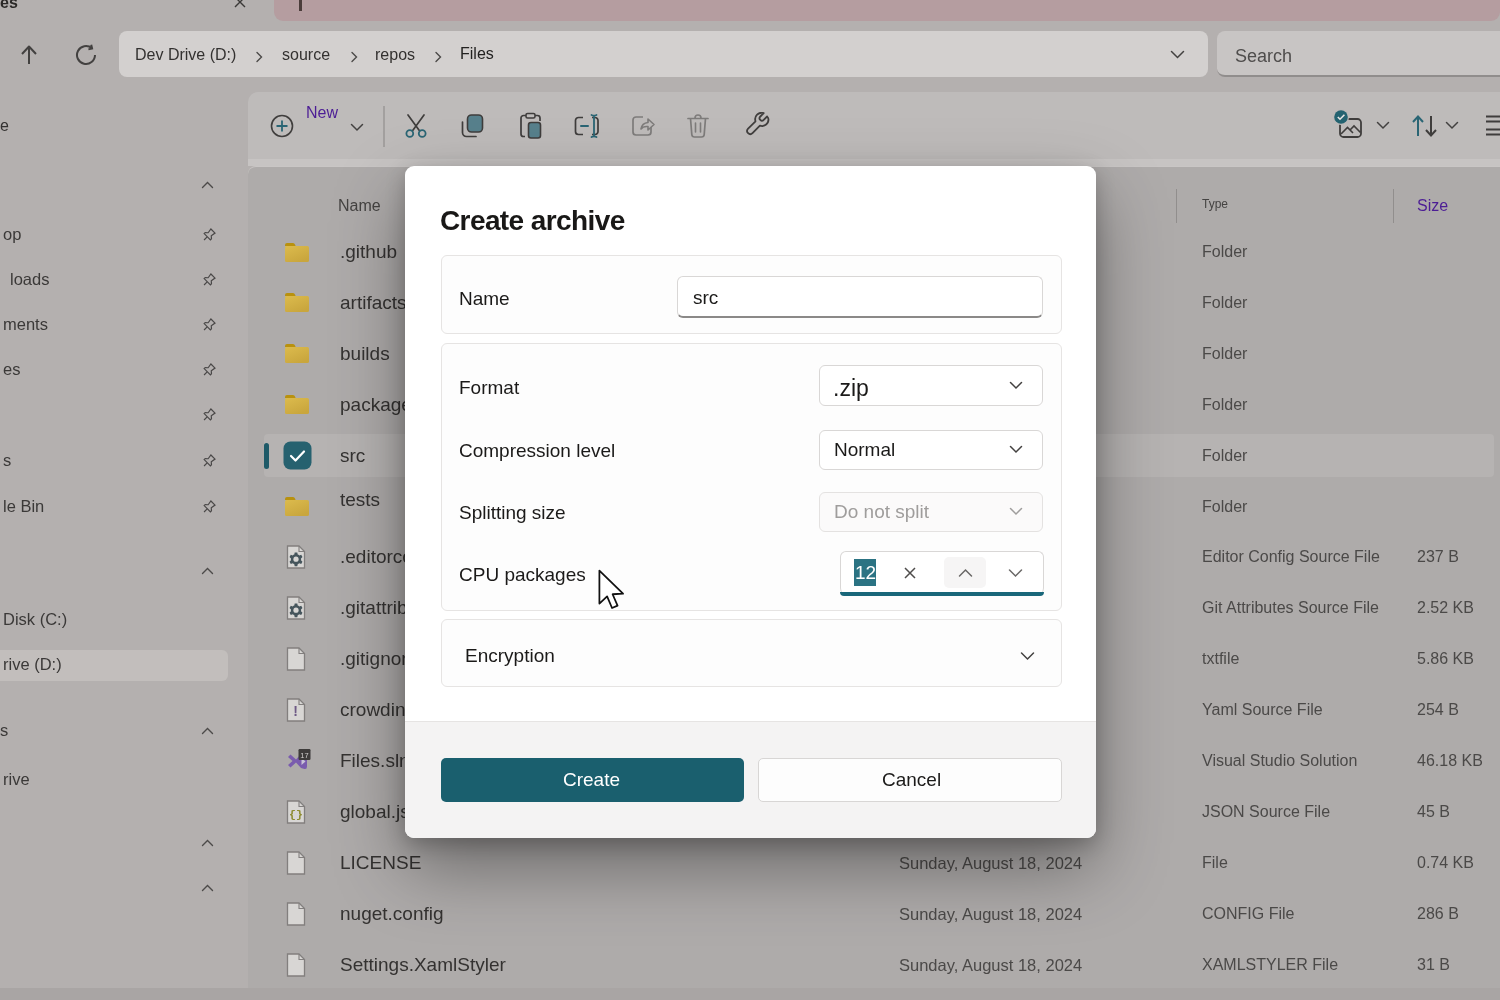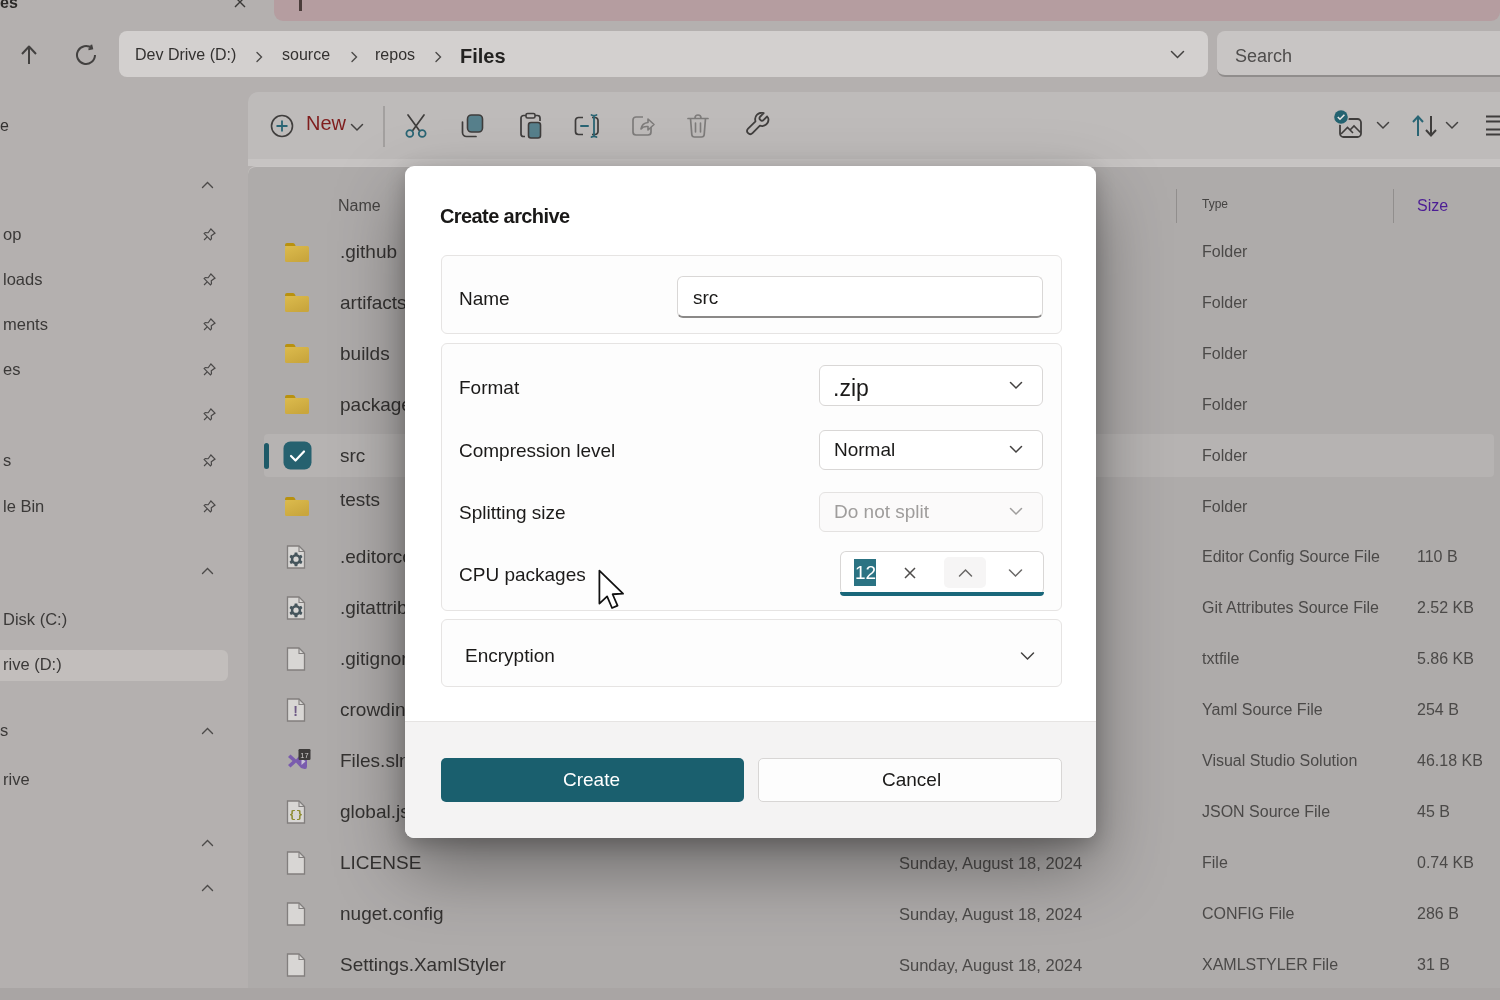--- a/index.html
+++ b/index.html
@@ -26,21 +26,21 @@
   </svg>
 <svg class="abs" style="left:75px;top:44px" width="22" height="22" viewBox="0 0 22 22">
     <path d="M20 11 a9 9 0 1 1 -3.2-6.9" fill="none" stroke="#434140" stroke-width="2"></path>
     <path d="M16.2 0.8 l0.9 3.7 -3.7 0.9" fill="none" stroke="#434140" stroke-width="2"></path>
   </svg>
 
 <div class="abs" style="left:119px;top:31px;width:1089px;height:46px;background:#d3d0cf;border-radius:8px"></div>
 <div class="abs" style="left:135px;top:46px;font-size:16px;color:#333130">Dev Drive (D:)</div>
 <div class="abs" style="left:282px;top:46px;font-size:16px;color:#333130">source</div>
 <div class="abs" style="left:375px;top:46px;font-size:16px;color:#333130">repos</div>
-<div class="abs" style="left:460px;top:45px;font-size:20px;font-weight:700;color:#232221">Files</div>
+<div class="abs" style="left:460px;top:45px;font-size:16px;font-weight:400;color:#232221">Files</div>
 <svg class="abs" style="left:253px;top:51px" width="12" height="12" viewBox="0 0 12 12">
     <path d="M4 1.5 L8.5 6 L4 10.5" fill="none" stroke="#4b4948" stroke-width="1.4" stroke-linecap="round"></path>
   </svg>
 <svg class="abs" style="left:348px;top:51px" width="12" height="12" viewBox="0 0 12 12">
     <path d="M4 1.5 L8.5 6 L4 10.5" fill="none" stroke="#4b4948" stroke-width="1.4" stroke-linecap="round"></path>
   </svg>
 <svg class="abs" style="left:432px;top:51px" width="12" height="12" viewBox="0 0 12 12">
     <path d="M4 1.5 L8.5 6 L4 10.5" fill="none" stroke="#4b4948" stroke-width="1.4" stroke-linecap="round"></path>
   </svg>
 <svg class="abs" style="left:1170px;top:50px" width="15" height="10" viewBox="0 0 15 10">
@@ -51,21 +51,21 @@
 <div class="abs" style="left:1235px;top:46px;font-size:18px;color:#4f4d4c">Search</div>
 
 
 <div class="abs" style="left:248px;top:92px;width:1252px;height:67px;background:#bebbba;border-radius:10px 0 0 0"></div>
 <div class="abs" style="left:248px;top:159px;width:1252px;height:7px;background:#c7c4c3"></div>
 
 <svg class="abs" style="left:270px;top:114px" width="24" height="24" viewBox="0 0 24 24">
     <circle cx="12" cy="12" r="10.5" fill="none" stroke="#403e3d" stroke-width="1.6"></circle>
     <path d="M12 6.5 V17.5 M6.5 12 H17.5" stroke="#2a6574" stroke-width="1.8"></path>
   </svg>
-<div class="abs" style="left:306px;top:112px;font-size:20px;color:#7f1d1d">New</div>
+<div class="abs" style="left:306px;top:104px;font-size:16px;color:#4c1d95">New</div>
 <svg class="abs" style="left:350px;top:123px" width="14" height="10" viewBox="0 0 14 10">
     <path d="M1.5 1.5 L7 7 L12.5 1.5" fill="none" stroke="#434140" stroke-width="1.5" stroke-linecap="round"></path>
   </svg>
 <div class="abs" style="left:383px;top:106px;width:1.5px;height:41px;background:#a3a09f"></div>
 
 
 <svg class="abs" style="left:402px;top:112px" width="28" height="28" viewBox="0 0 28 28">
 <path d="M6 3 L17.3 18.6 M22 3 L10.7 18.6" stroke="#3f3d3c" stroke-width="1.7" fill="none" stroke-linecap="round"></path>
 <circle cx="7.8" cy="21.5" r="3.4" fill="none" stroke="#2a6574" stroke-width="1.8"></circle>
     <circle cx="20.2" cy="21.5" r="3.4" fill="none" stroke="#2a6574" stroke-width="1.8"></circle>
@@ -192,21 +192,21 @@
 <path d="M2.5 2 h11.5 l5.5 5.5 v16.5 h-17 z" fill="#d8d6d4" stroke="#827f7e" stroke-width="1.3"></path>
 <path d="M14 2 v5.5 h5.5" fill="none" stroke="#827f7e" stroke-width="1.1"></path>
     <g fill="#46555c">
       <path d="M9.7 8.5 h2.6 l0.4 2 a4.6 4.6 0 0 1 1.6 0.9 l1.9-0.6 l1.3 2.2 l-1.5 1.4 a4.6 4.6 0 0 1 0 1.9 l1.5 1.4 l-1.3 2.2 l-1.9-0.6 a4.6 4.6 0 0 1 -1.6 0.9 l-0.4 2 h-2.6 l-0.4-2 a4.6 4.6 0 0 1 -1.6-0.9 l-1.9 0.6 l-1.3-2.2 l1.5-1.4 a4.6 4.6 0 0 1 0-1.9 l-1.5-1.4 l1.3-2.2 l1.9 0.6 a4.6 4.6 0 0 1 1.6-0.9 z"></path>
       <circle cx="11" cy="15.2" r="2.6" fill="#d8d6d4"></circle>
     </g>
   </svg>
 <div class="abs lname" style="left:340px;top:546px">.editorconfig</div>
 <div class="abs ldate" style="left:899px;top:548px">Sunday, August 18, 2024</div>
 <div class="abs ltype" style="left:1202px;top:548px">Editor Config Source File</div>
-<div class="abs ltype" style="left:1417px;top:548px">110 B</div>
+<div class="abs ltype" style="left:1417px;top:548px">237 B</div>
 <svg class="abs" style="left:285px;top:595px" width="22" height="26" viewBox="0 0 22 26">
 <path d="M2.5 2 h11.5 l5.5 5.5 v16.5 h-17 z" fill="#d8d6d4" stroke="#827f7e" stroke-width="1.3"></path>
 <path d="M14 2 v5.5 h5.5" fill="none" stroke="#827f7e" stroke-width="1.1"></path>
     <g fill="#46555c">
       <path d="M9.7 8.5 h2.6 l0.4 2 a4.6 4.6 0 0 1 1.6 0.9 l1.9-0.6 l1.3 2.2 l-1.5 1.4 a4.6 4.6 0 0 1 0 1.9 l1.5 1.4 l-1.3 2.2 l-1.9-0.6 a4.6 4.6 0 0 1 -1.6 0.9 l-0.4 2 h-2.6 l-0.4-2 a4.6 4.6 0 0 1 -1.6-0.9 l-1.9 0.6 l-1.3-2.2 l1.5-1.4 a4.6 4.6 0 0 1 0-1.9 l-1.5-1.4 l1.3-2.2 l1.9 0.6 a4.6 4.6 0 0 1 1.6-0.9 z"></path>
       <circle cx="11" cy="15.2" r="2.6" fill="#d8d6d4"></circle>
     </g>
   </svg>
 <div class="abs lname" style="left:340px;top:597px">.gitattributes</div>
 <div class="abs ldate" style="left:899px;top:599px">Sunday, August 18, 2024</div>
@@ -270,21 +270,21 @@
   </svg>
 <div class="abs lname" style="left:340px;top:954px">Settings.XamlStyler</div>
 <div class="abs ldate" style="left:899px;top:956px">Sunday, August 18, 2024</div>
 <div class="abs ltype" style="left:1202px;top:956px">XAMLSTYLER File</div>
 <div class="abs ltype" style="left:1417px;top:956px">31 B</div>
 
 
 <div class="abs" style="left:0;top:117px;font-size:16px;color:#333130">e</div>
 <div class="abs" style="left:-10px;top:650px;width:238px;height:31px;background:#c2bebc;border-radius:6px"></div>
 <div class="abs sitem" style="left:3px;top:225px">op</div>
-<div class="abs sitem" style="left:3px;top:270px">loads</div>
+<div class="abs sitem" style="left:10px;top:270px">loads</div>
 <div class="abs sitem" style="left:3px;top:315px">ments</div>
 <div class="abs sitem" style="left:3px;top:360px">es</div>
 <div class="abs sitem" style="left:3px;top:451px">s</div>
 <div class="abs sitem" style="left:3px;top:497px">le Bin</div>
 <div class="abs sitem" style="left:3px;top:610px">Disk (C:)</div>
 <div class="abs sitem" style="left:3px;top:655px">rive (D:)</div>
 <div class="abs sitem" style="left:3px;top:770px">rive</div>
 <svg class="abs" style="left:200px;top:227px" width="17" height="17" viewBox="0 0 17 17">
     <g transform="rotate(45 8.5 8.5)" fill="none" stroke="#4a4848" stroke-width="1.2">
       <path d="M5.6 2.2 h5.8 l-0.7 4.6 l2.2 1.9 v1.5 h-8.8 v-1.5 l2.2-1.9 z"></path>
@@ -339,21 +339,21 @@
 <svg class="abs" style="left:201px;top:839px" width="13" height="8" viewBox="0 0 13 8">
     <path d="M1.5 6.5 L6.5 1.5 L11.5 6.5" fill="none" stroke="#4c4a49" stroke-width="1.4" stroke-linecap="round"></path>
   </svg>
 <svg class="abs" style="left:201px;top:884px" width="13" height="8" viewBox="0 0 13 8">
     <path d="M1.5 6.5 L6.5 1.5 L11.5 6.5" fill="none" stroke="#4c4a49" stroke-width="1.4" stroke-linecap="round"></path>
   </svg>
 <div class="abs sitem" style="left:0px;top:721px">s</div>
 
 
 <div class="abs" style="left:405px;top:166px;width:691px;height:672px;background:#ffffff;border-radius:9px;box-shadow:0 30px 70px rgba(0,0,0,0.38),0 6px 20px rgba(0,0,0,0.22)">
-  <div class="abs" style="left:35px;top:39px;font-size:20px;font-weight:700;color:#191817;letter-spacing:-0.6px">Create archive</div>
+  <div class="abs" style="left:35px;top:39px;font-size:28px;font-weight:700;color:#191817;letter-spacing:-0.6px">Create archive</div>
 
   <div class="abs" style="left:36px;top:89px;width:621px;height:79px;border:1px solid #e6e4e3;border-radius:6px;background:#fdfdfd"></div>
   <div class="abs lbl" style="left:54px;top:122px">Name</div>
   <div class="abs" style="left:272px;top:110px;width:366px;height:42px;background:#fff;border:1px solid #d9d7d6;border-bottom:2px solid #8b8988;border-radius:6px"></div>
   <div class="abs" style="left:288px;top:121px;font-size:19px;color:#1b1a19">src</div>
 
   <div class="abs" style="left:36px;top:177px;width:621px;height:268px;border:1px solid #e6e4e3;border-radius:6px;background:#fdfdfd"></div>
   <div class="abs lbl" style="left:54px;top:211px">Format</div>
   <div class="abs" style="left:414px;top:199px;width:224px;height:41px;background:#fff;border:1px solid #d9d7d6;border-radius:6px"></div>
   <div class="abs" style="left:428px;top:209px;font-size:23px;color:#1b1a19">.zip</div>

